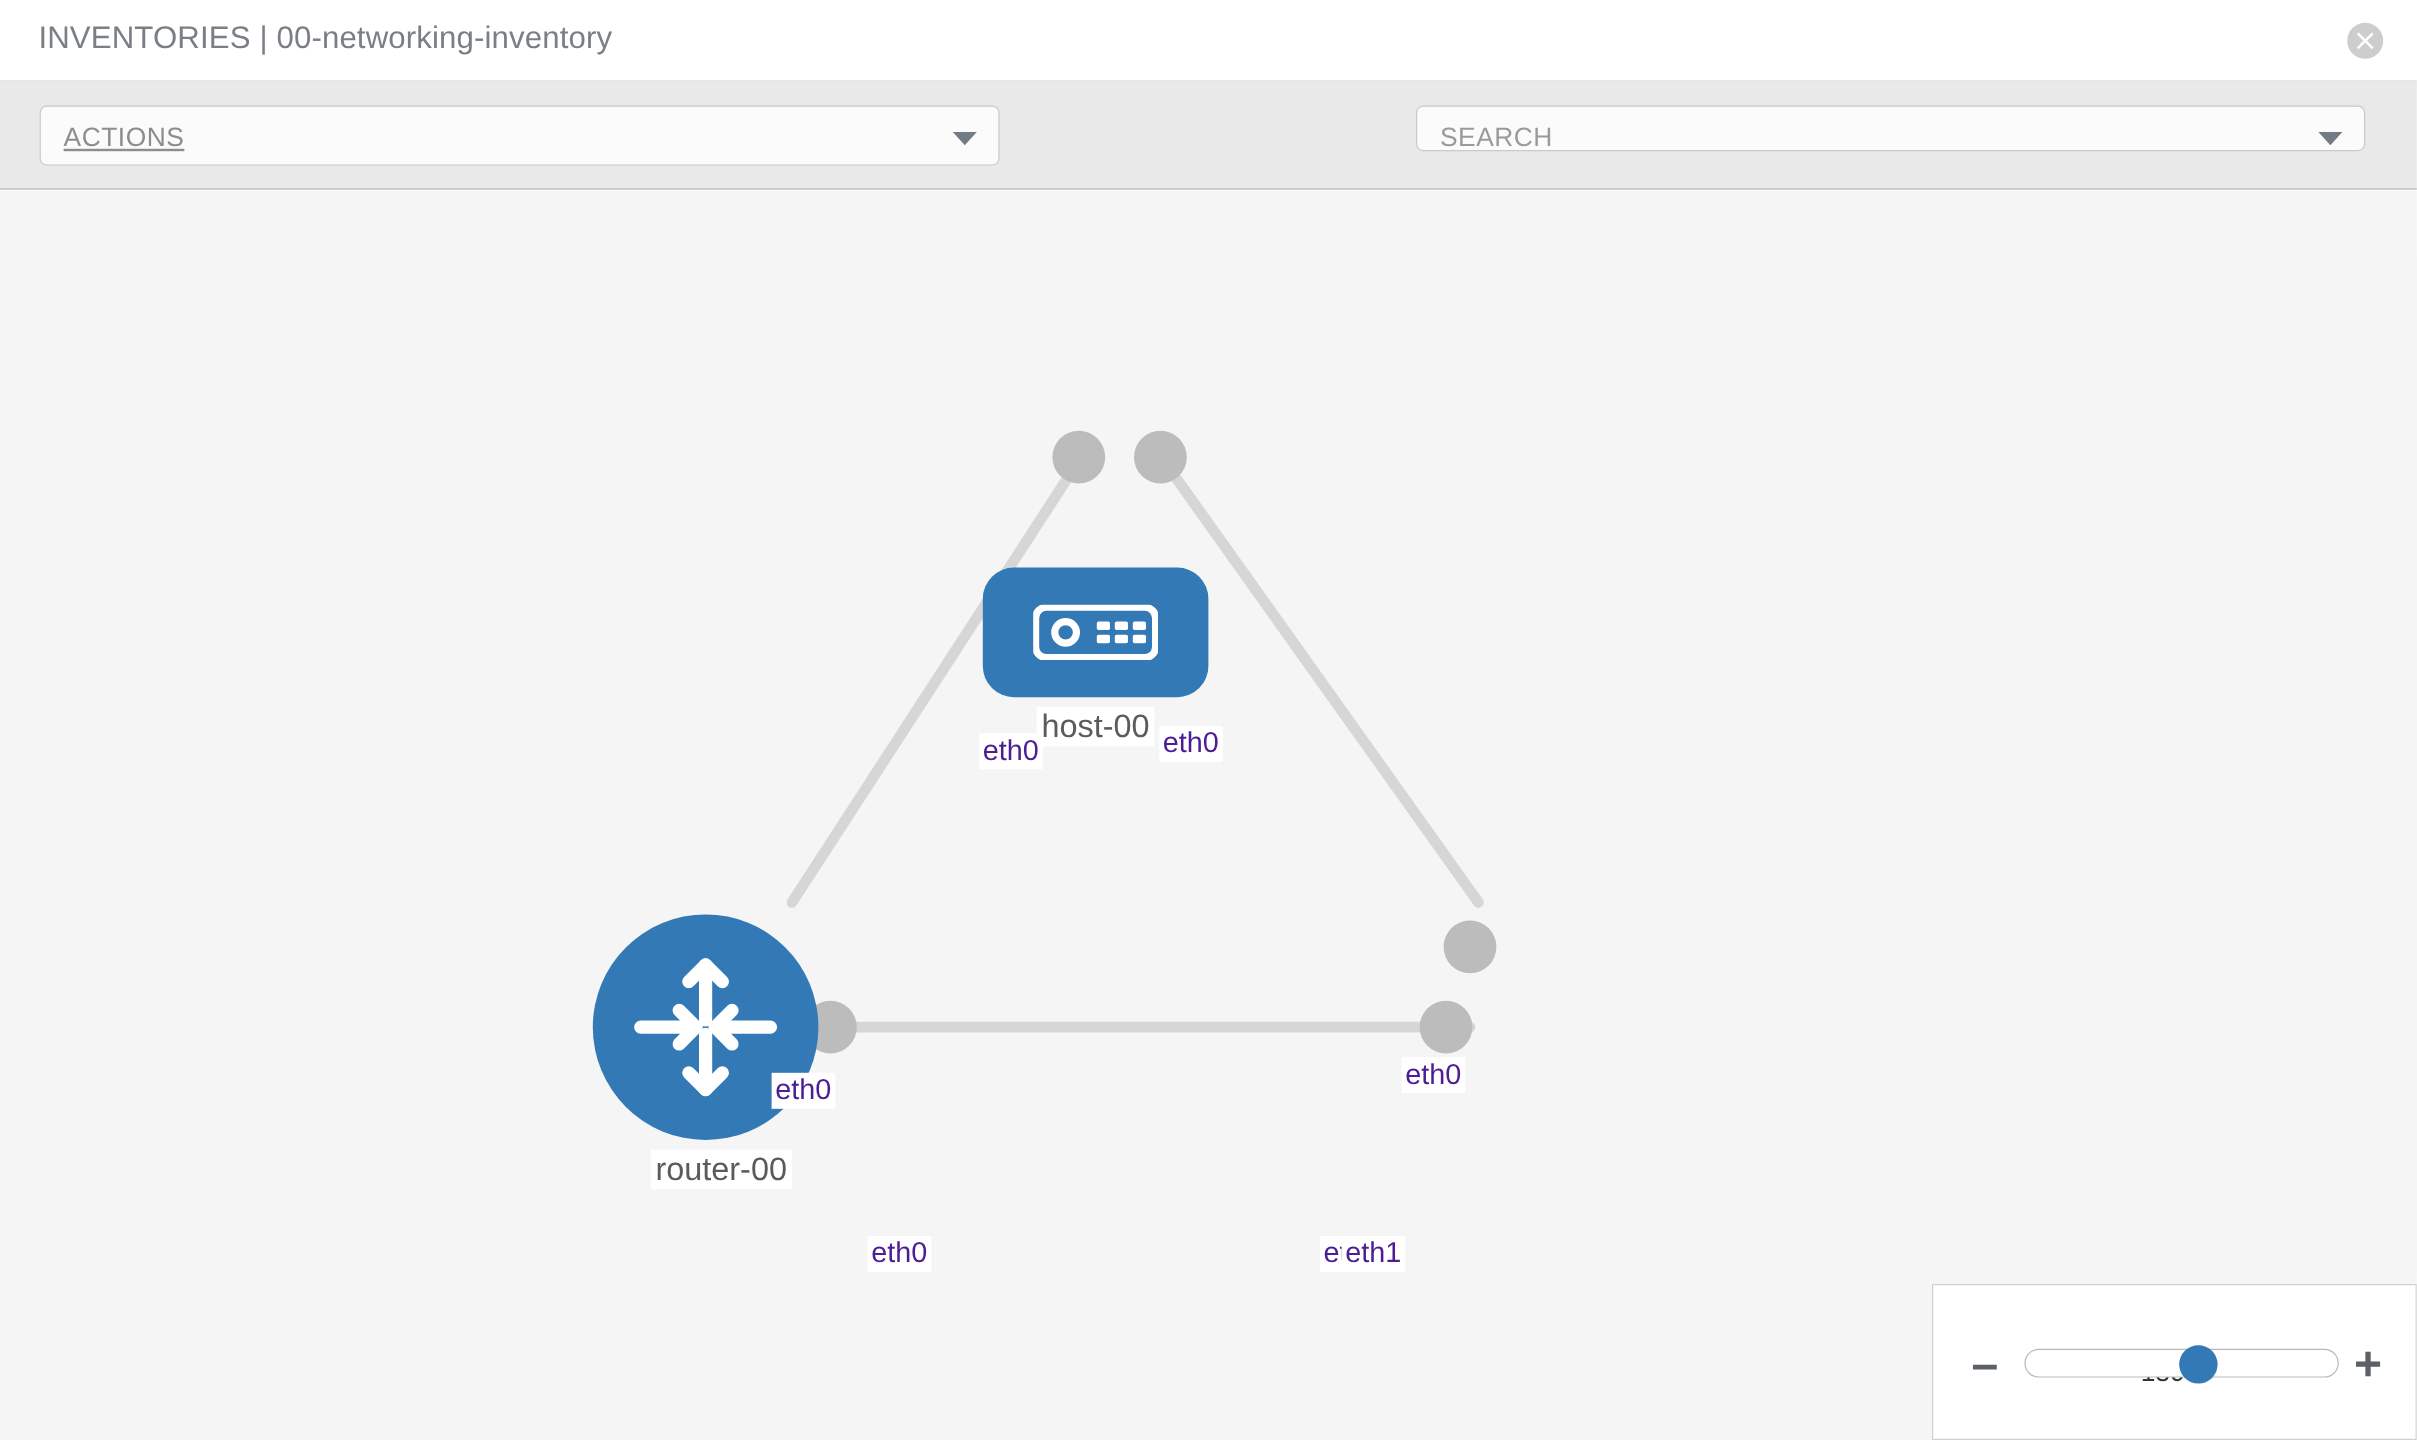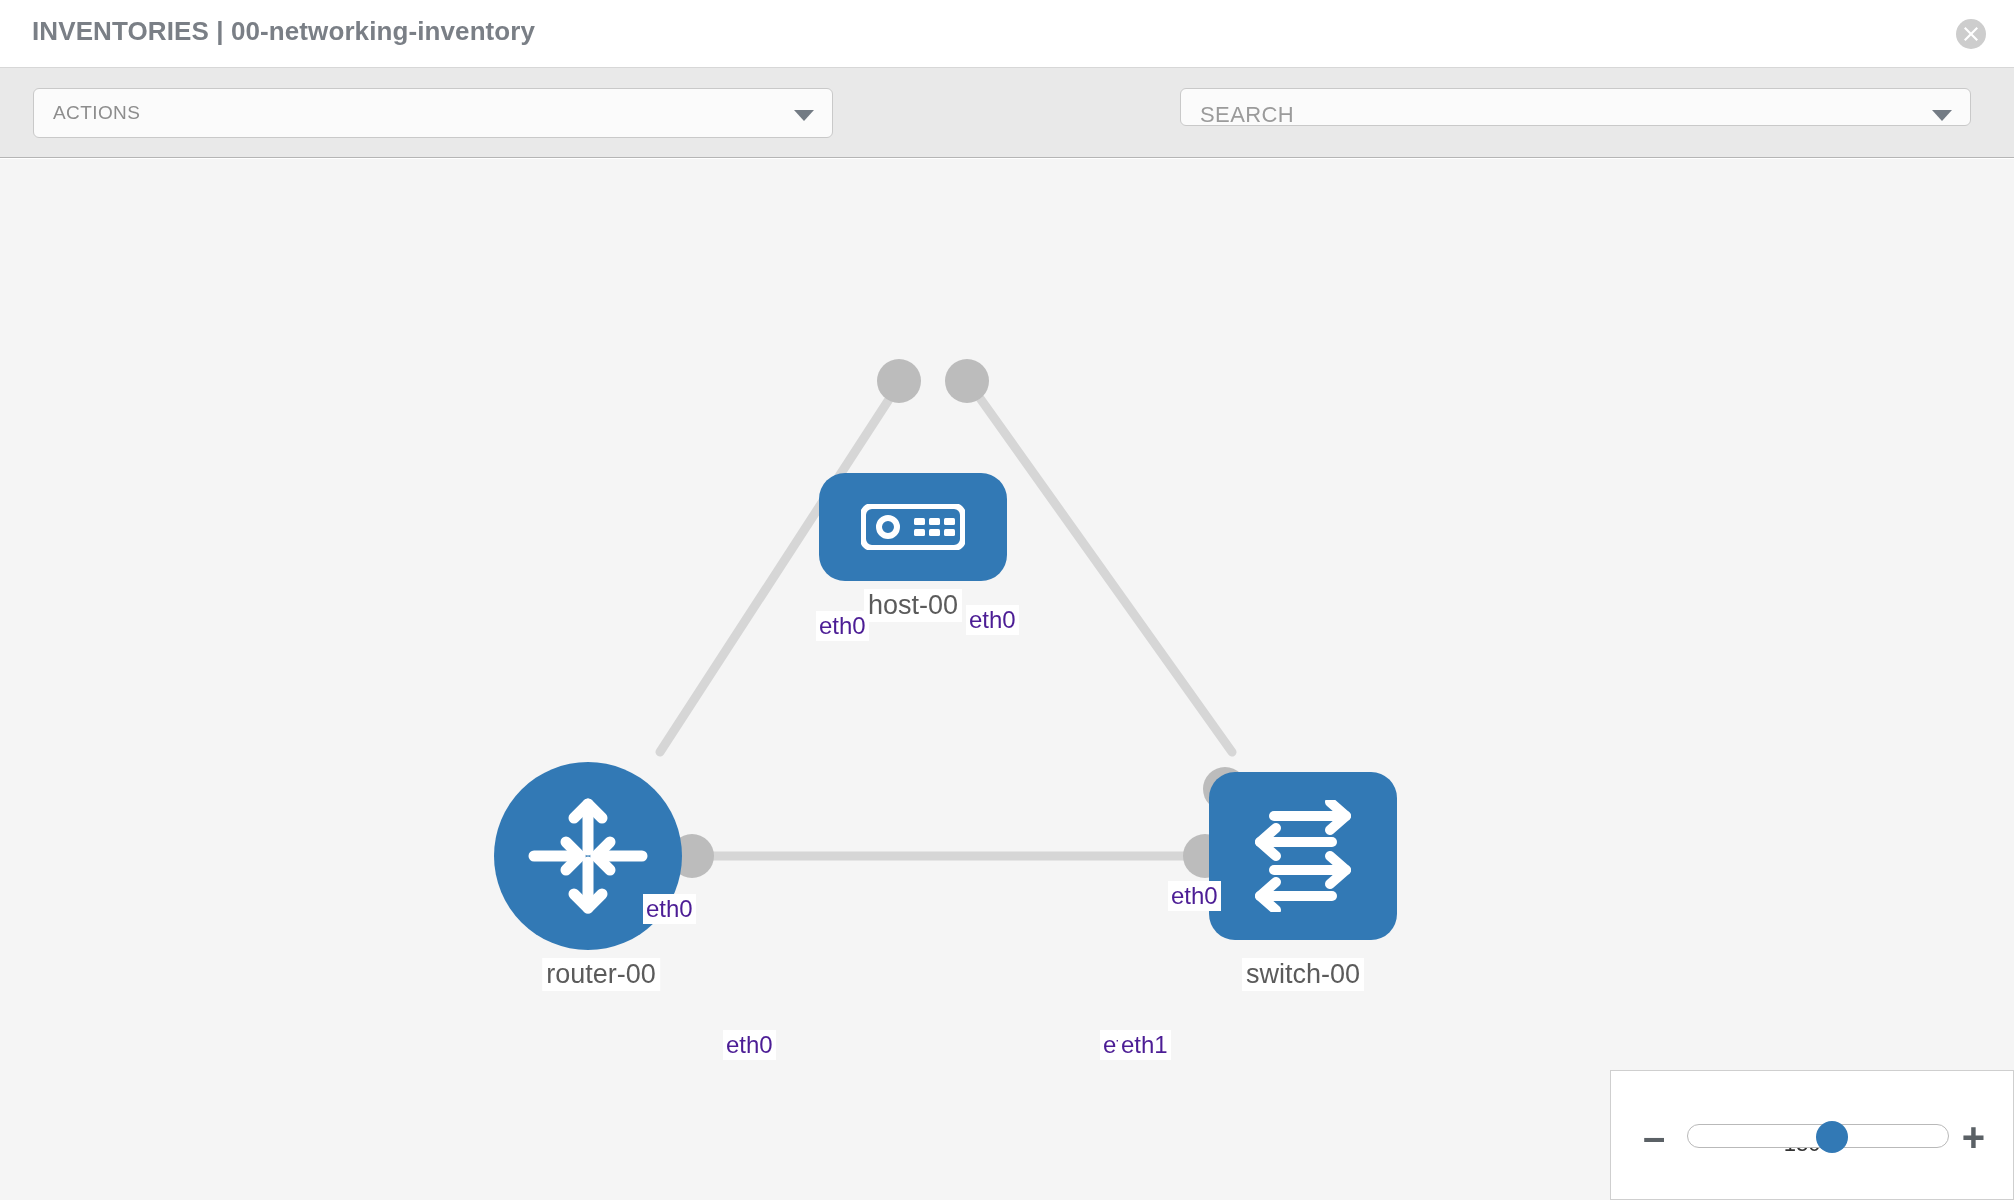--- a/index.html
+++ b/index.html
@@ -12,21 +12,21 @@
 
   
   .header {
     position: absolute; left: 0; top: 0;
     width: 2014px; height: 68px;
     background: #ffffff;
     border-bottom: 1px solid #d7d7d7;
   }
   .header-title {
     position: absolute; left: 32px; top: 16px;
-    font-size: 26px; font-weight: bold;
+    font-size: 26px; font-weight: normal;
     color: #7a7f86;
     letter-spacing: 0.1px;
     white-space: nowrap;
   }
   .close-btn {
     position: absolute; right: 28px; top: 19px;
     width: 30px; height: 30px;
     border-radius: 50%;
     background: #cdcdcd;
     cursor: pointer;
@@ -43,22 +43,23 @@
   .actions-select {
     position: absolute; left: 33px; top: 20px;
     width: 800px; height: 50px;
     background: #fbfbfb;
     border: 1px solid #c9c9c9;
     border-radius: 6px;
     cursor: pointer;
   }
   .actions-select .sel-label {
     position: absolute; left: 19px; top: 13px;
-    font-size: 19px; color: #8d8d8d;
+    font-size: 22px; color: #8d8d8d;
     letter-spacing: 0.4px;
+    text-decoration: underline;
   }
   .caret {
     position: absolute; right: 18px; top: 21px;
     width: 0; height: 0;
     border-left: 10px solid transparent;
     border-right: 10px solid transparent;
     border-top: 11px solid #737b84;
   }
   .tool-icon {
     position: absolute; top: 92px;
@@ -255,41 +256,20 @@
             <polyline points="40,48 54,62 40,76"></polyline>
 
             <line x1="116" y1="62" x2="70" y2="62"></line>
             <polyline points="84,48 70,62 84,76"></polyline>
           </g>
         </svg>
       </div>
       <div class="node-label" style="left:94px; top:196px;margin-left:13px;">router-00</div>
     </div>
 
-    <div class="node" style="left:1209px; top:613px;">
-      <div class="node-shape sqr">
-        <svg width="118" height="112" viewBox="0 0 118 112">
-          <g stroke="#ffffff" stroke-width="10" stroke-linecap="round" stroke-linejoin="round" fill="none">
-
-            <line x1="30" y1="16" x2="102" y2="16"></line>
-            <polyline points="86,2 102,16 86,30"></polyline>
-
-            <line x1="88" y1="42" x2="16" y2="42"></line>
-            <polyline points="32,28 16,42 32,56"></polyline>
-
-            <line x1="30" y1="70" x2="102" y2="70"></line>
-            <polyline points="86,56 102,70 86,84"></polyline>
-
-            <line x1="88" y1="96" x2="16" y2="96"></line>
-            <polyline points="32,82 16,96 32,110"></polyline>
-          </g>
-        </svg>
-      </div>
-      <div class="node-label" style="left:94px; top:186px;">switch-00</div>
-    </div>
 
     <div class="iface-label" style="left:816px;  top:452px;">eth0</div>
     <div class="iface-label" style="left:966px;  top:446px;">eth0</div>
     <div class="iface-label" style="left:643px;  top:735px;">eth0</div>
     <div class="iface-label" style="left:1168px; top:722px;">eth0</div>
     <div class="iface-label" style="left:723px;  top:871px;">eth0</div>
     <div class="iface-label" style="left:1100px; top:871px;">eth0</div>
     <div class="iface-label" style="left:1118px; top:871px;">eth1</div>
 
   </div>

